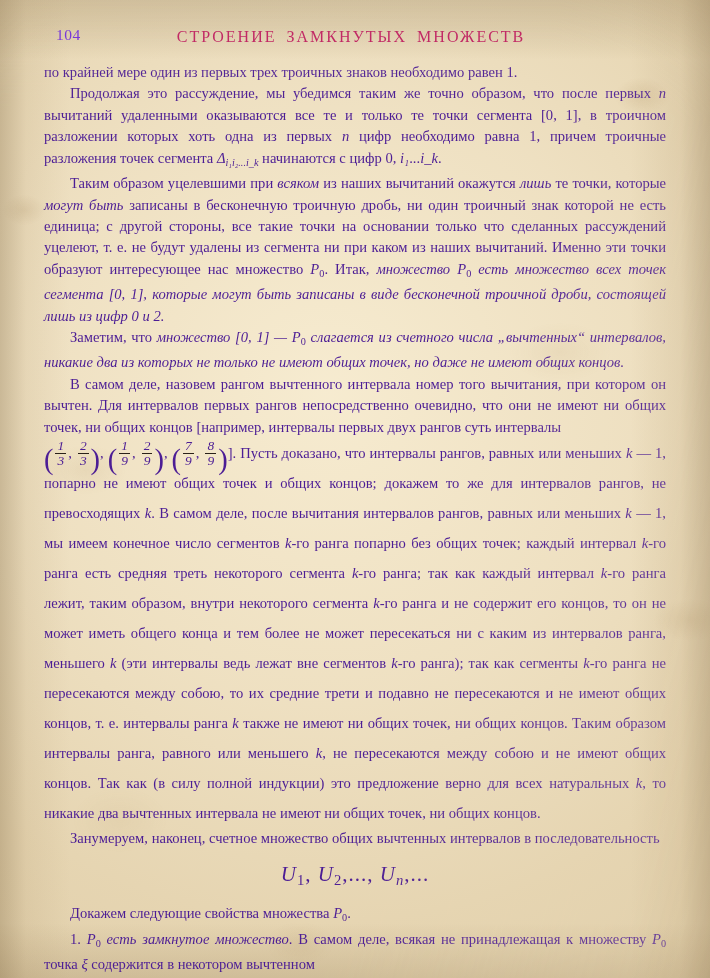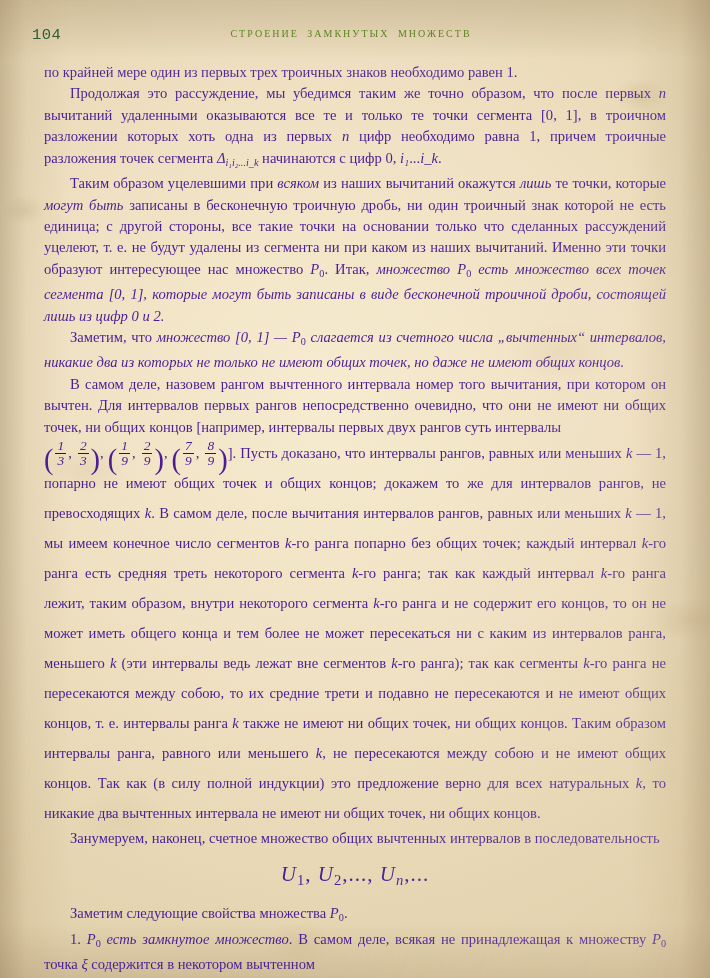--- a/index.html
+++ b/index.html
@@ -63,38 +63,37 @@
 
   
   .content {
     position: absolute;
     inset: 0;
     z-index: 6;
   }
 
   .page-number {
     position: absolute;
-    left: 32px;
+    left: 56px;
     top: 26px;
     font-size: 15.5px;
     letter-spacing: 0.5px;
-    color: #14532d;
-    font-family: Liberation Mono, monospace;
+    color: #6d28d9;
   }
 
   .running-head {
     position: absolute;
     left: 0;
     right: 8px;
     top: 28px;
     text-align: center;
-    font-size: 10px;
+    font-size: 16px;
     letter-spacing: 2.0px;
     word-spacing: 4px;
-    color: #4d7c0f;
+    color: #be185d;
   }
 
   .body-block {
     position: absolute;
     left: 44px;
     top: 62px;
     width: 622px;
     font-size: 14.6px;
     line-height: 21.4px;
     text-align: justify;
@@ -201,21 +200,21 @@
       <p><span>В самом деле, назовем рангом вычтенного интервала номер того вычитания, при котором он вычтен. Для интервалов первых рангов непосредственно очевидно, что они не имеют ни общих точек, ни общих концов [например, интервалы первых двух рангов суть интервалы</span></p>
 
       <p class="noindent fracline"><span class="paren">(</span><span class="frac"><span class="num">1</span><span class="den">3</span></span><span>,&nbsp;</span><span class="frac"><span class="num">2</span><span class="den">3</span></span><span class="paren">)</span><span>,&nbsp;</span><span class="paren">(</span><span class="frac"><span class="num">1</span><span class="den">9</span></span><span>,&nbsp;</span><span class="frac"><span class="num">2</span><span class="den">9</span></span><span class="paren">)</span><span>,&nbsp;</span><span class="paren">(</span><span class="frac"><span class="num">7</span><span class="den">9</span></span><span>,&nbsp;</span><span class="frac"><span class="num">8</span><span class="den">9</span></span><span class="paren">)</span><span>]. Пусть доказано, что интервалы рангов, равных или меньших </span><span class="mathit">k</span><span> — 1, попарно не имеют общих точек и общих концов; докажем то же для интервалов рангов, не превосходящих </span><span class="mathit">k</span><span>. В самом деле, после вычитания интервалов рангов, равных или меньших </span><span class="mathit">k</span><span> — 1, мы имеем конечное число сегментов </span><span class="mathit">k</span><span>-го ранга попарно без общих точек; каждый интервал </span><span class="mathit">k</span><span>-го ранга есть средняя треть некоторого сегмента </span><span class="mathit">k</span><span>-го ранга; так как каждый интервал </span><span class="mathit">k</span><span>-го ранга лежит, таким образом, внутри некоторого сегмента </span><span class="mathit">k</span><span>-го ранга и не содержит его концов, то он не может иметь общего конца и тем более не может пересекаться ни с каким из интервалов ранга, меньшего </span><span class="mathit">k</span><span> (эти интервалы ведь лежат вне сегментов </span><span class="mathit">k</span><span>-го ранга); так как сегменты </span><span class="mathit">k</span><span>-го ранга не пересекаются между собою, то их средние трети и подавно не пересекаются и не имеют общих концов, т. е. интервалы ранга </span><span class="mathit">k</span><span> также не имеют ни общих точек, ни общих концов. Таким образом интервалы ранга, равного или меньшего </span><span class="mathit">k</span><span>, не пересекаются между собою и не имеют общих концов. Так как (в силу полной индукции) это предложение верно для всех натуральных </span><span class="mathit">k</span><span>, то никакие два вычтенных интервала не имеют ни общих точек, ни общих концов.</span></p>
 
       <p>
         <span>Занумеруем, наконец, счетное множество общих вычтенных интервалов в последовательность</span>
       </p>
 
       <p class="display"><span class="mathit">U</span><span class="subr">1</span><span>,</span>&nbsp;<span class="mathit">U</span><span class="subr">2</span><span>,...,</span>&nbsp;<span class="mathit">U</span><span class="sub">n</span><span>,...</span></p>
 
-      <p><span>Заметим следующие свойства множества </span><span class="mathit">P</span><span class="subr">0</span><span>.</span></p>
+      <p><span>Докажем следующие свойства множества </span><span class="mathit">P</span><span class="subr">0</span><span>.</span></p>
 
       <p><span>1. </span><span class="mathit">P</span><span class="subr it">0</span><i> есть замкнутое множество</i><span>. В самом деле, всякая не принадлежащая к множеству </span><span class="mathit">P</span><span class="subr">0</span><span> точка </span><span class="mathit">ξ</span><span> содержится в некотором вычтенном</span></p>
 
     </div>
   </div>
 
   <div class="paper-tone"></div>
   <div class="mottle"></div>
   <div class="edge-shade"></div>
   <div class="ink-fade"></div>

